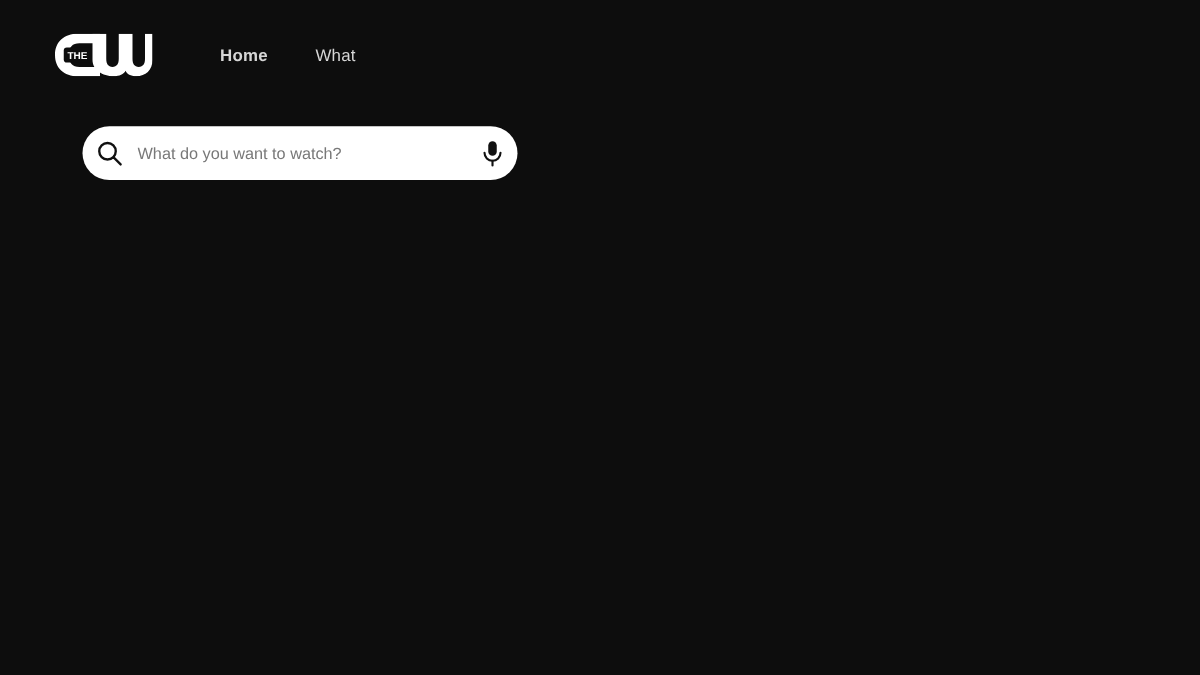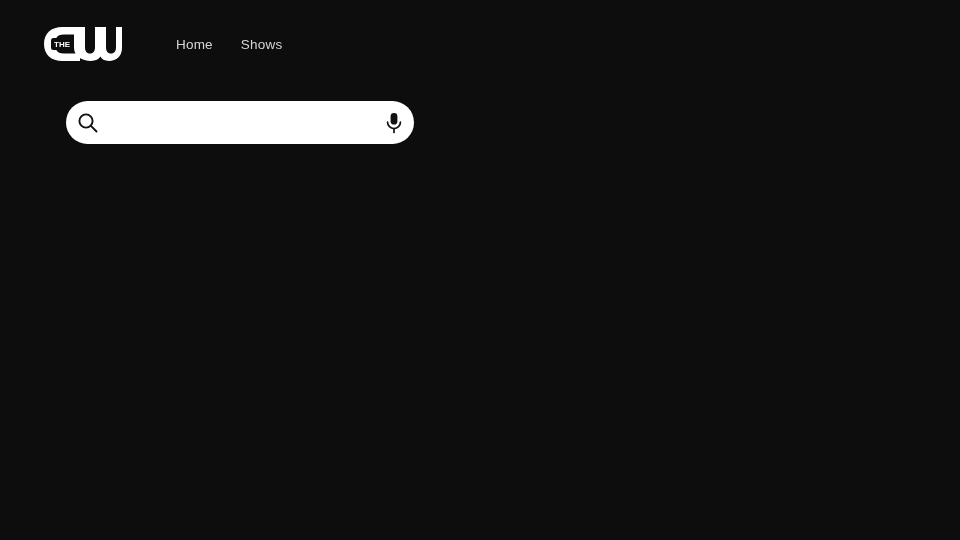--- a/index.html
+++ b/index.html
@@ -53,21 +53,21 @@
   }
   .nav-item {
     color: #d6d6d6;
     font-size: 13.5px;
     line-height: 18px;
     letter-spacing: 0.2px;
     white-space: nowrap;
     padding: 0;
     cursor: pointer;
   }
-  .nav-item.n0 { margin-right: 28px; }
+  .nav-item.n0 { margin-right: 38px; font-weight: bold; }
   .nav-item.n1 { margin-right: 38px; }
 
   
   .header-actions {
     position: absolute;
     right: 0;
     top: 0;
     height: 90px;
   }
 
@@ -142,21 +142,21 @@
         <path d="M18.5 0 H36 V7.5 H19.5 C14 7.5 11 10.5 11 17 C11 23.5 14 26.5 19.5 26.5 H36 V34 H18.5 C7 34 0 27.5 0 17 C0 6.5 7 0 18.5 0 Z" fill="#ffffff"></path>
         <path d="M30 0 H41 V20 C41 24 42.5 26.5 46 26.5 C49.5 26.5 51 24 51 20 V0 H62 V20 C62 24 63.5 26.5 67 26.5 C70.5 26.5 72 24 72 20 V0 H78 V21 C78 29 72.5 34 65 34 C60.5 34 57.5 32.2 56.5 29.6 C55 32.3 51.5 34 47 34 C38 34 30 29 30 21 Z" fill="#ffffff"></path>
 
         <rect x="7" y="11" width="22" height="12" rx="2.5" fill="#0d0d0d"></rect>
         <text x="18" y="20.2" font-family="Liberation Sans, sans-serif" font-size="8" font-weight="bold" fill="#ffffff" text-anchor="middle">THE</text>
       </svg>
     </div>
 
     <nav class="nav">
       <span class="nav-item n0">Home</span>
-      <span class="nav-item n1">Shows</span>
+      <span class="nav-item n1">What</span>
     </nav>
 
     <div class="header-actions">
 
       
       
 
       
 
     </div>
@@ -164,20 +164,21 @@
 
   <div class="search-bar"></div>
 
   <div class="search-bar-icon">
     <svg width="24" height="24" viewBox="0 0 24 24" aria-hidden="true">
       <circle cx="10" cy="10" r="6.6" fill="none" stroke="#111111" stroke-width="1.9"></circle>
       <line x1="14.9" y1="14.9" x2="20.5" y2="20.5" stroke="#111111" stroke-width="1.9" stroke-linecap="round"></line>
     </svg>
   </div>
 
+  <input class="search-input" type="text" placeholder="What do you want to watch?" style="">
 
   <div class="mic-btn">
     <svg width="22" height="24" viewBox="0 0 22 24" aria-hidden="true">
       <rect x="7.6" y="2" width="6.8" height="11.6" rx="3.4" fill="#111111"></rect>
       <path d="M4.6 11.2 a6.4 6.4 0 0 0 12.8 0" fill="none" stroke="#111111" stroke-width="1.7" stroke-linecap="round"></path>
       <line x1="11" y1="17.6" x2="11" y2="21.4" stroke="#111111" stroke-width="1.7" stroke-linecap="round"></line>
     </svg>
   </div>
 
   <div class="content">

